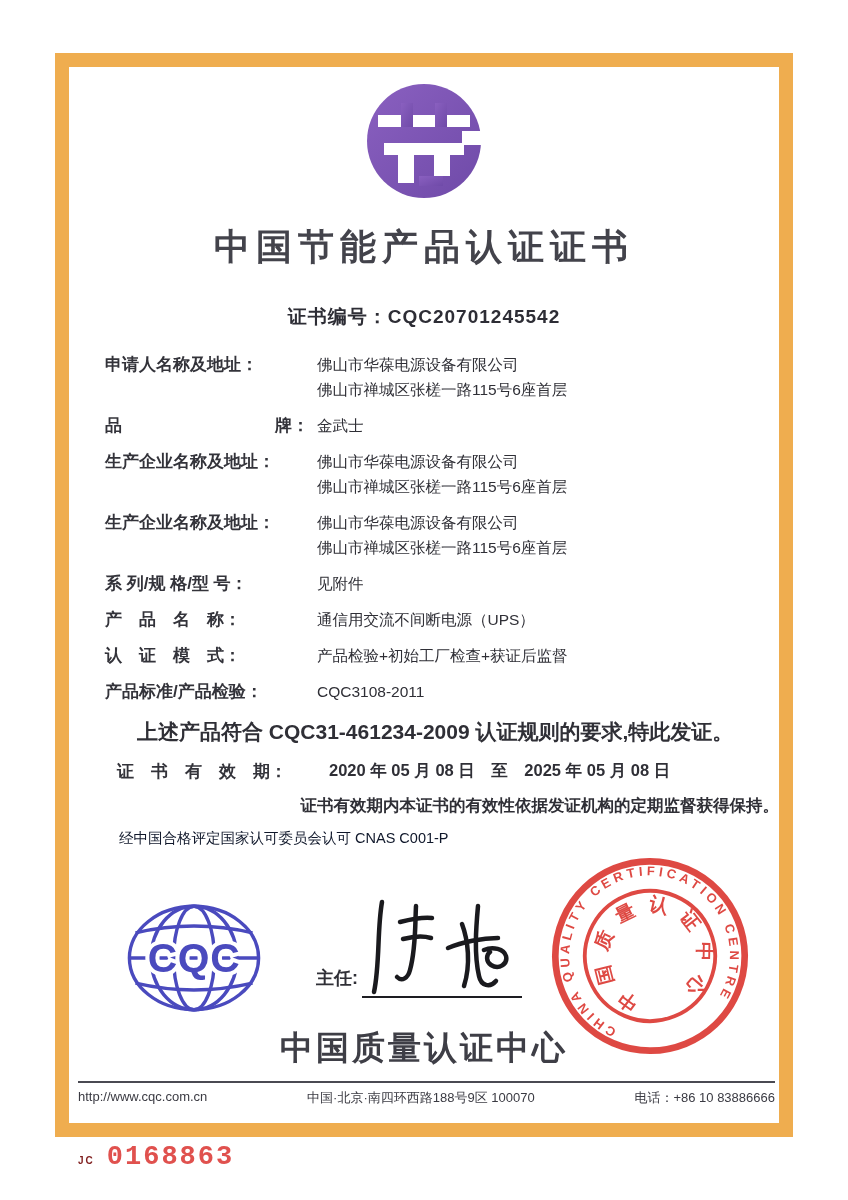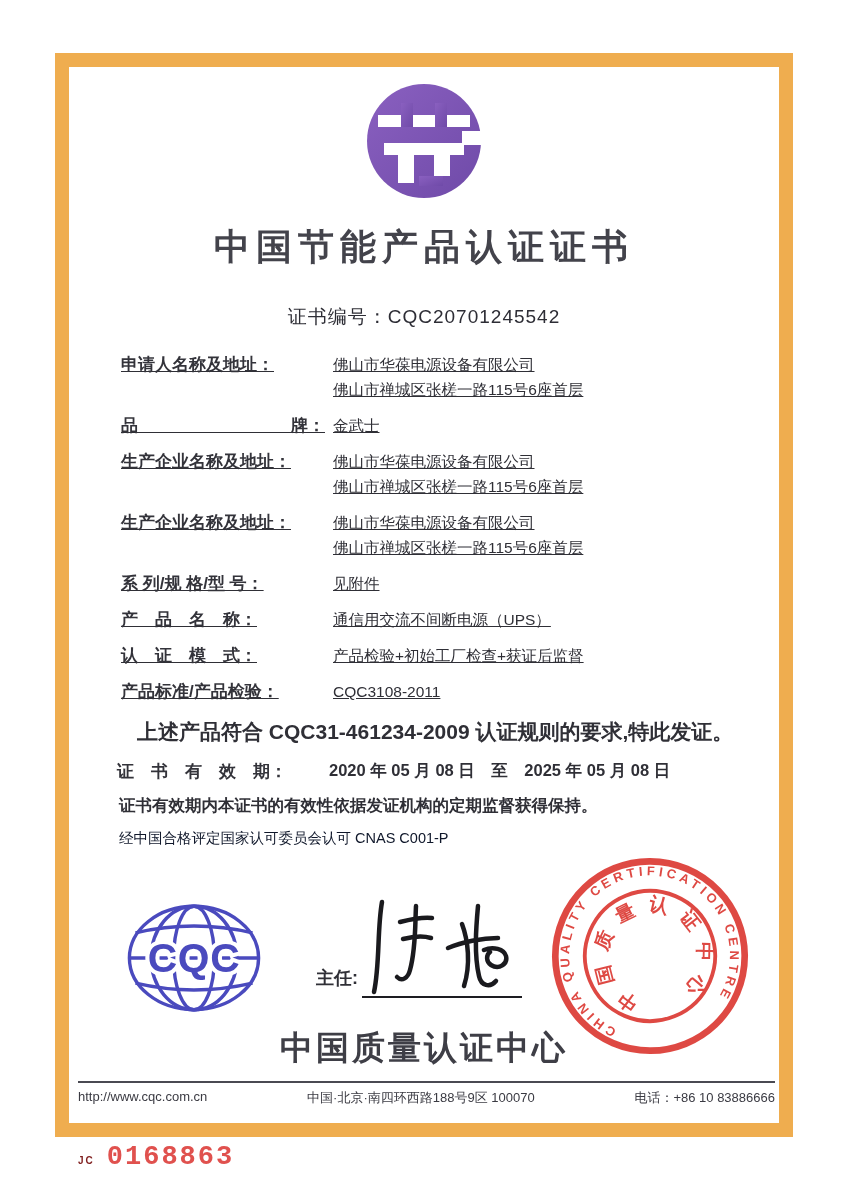--- a/index.html
+++ b/index.html
@@ -4,32 +4,32 @@
 <style>
   html,body{margin:0;padding:0;background:#ffffff;}
   .page{position:relative;width:848px;height:1200px;background:#ffffff;overflow:hidden;
         font-family:"Liberation Sans","DejaVu Sans",sans-serif;color:#2f2f36;border-radius:10px;}
   .frame{position:absolute;left:55px;top:53px;width:738px;height:1084px;
          border:14px solid #EFAD4F;box-sizing:border-box;}
   .content{position:absolute;left:69px;top:67px;width:710px;height:1056px;}
   .logo-wrap{margin-top:14px;text-align:center;}
   .main-title{margin-top:18px;text-align:center;font-size:36px;font-weight:bold;
               letter-spacing:6px;color:#43434b;}
-  .cert-no{margin-top:32px;text-align:center;font-size:19px;font-weight:normal;
+  .cert-no{margin-top:32px;text-align:center;font-size:19px;font-weight:bold;
            letter-spacing:1px;color:#2d2d35;}
   .fields{margin-top:22px;}
-  .row{display:flex;align-items:flex-start;padding-left:52px;margin-bottom:11px;text-decoration:underline;}
+  .row{display:flex;align-items:flex-start;padding-left:36px;margin-bottom:11px;}
   .row .label{flex:0 0 212px;font-size:17px;font-weight:bold;color:#33333a;line-height:25px;}
   .row .value{font-size:15.5px;color:#2f2f36;line-height:25px;}
   .row .value div{white-space:nowrap;}
   .statement{padding-left:68px;margin-top:14px;font-size:21px;font-weight:bold;color:#2f2f36;}
   .validity{display:flex;padding-left:48px;margin-top:14px;}
   .validity .label{flex:0 0 212px;font-size:17px;font-weight:bold;color:#33333a;}
   .validity .value{font-size:16.5px;font-weight:bold;color:#2f2f36;}
-  .maintenance{padding-left:50px;margin-top:12px;font-size:16.5px;font-weight:bold;color:#2f2f36;}
+  .maintenance{padding-left:50px;margin-top:12px;font-size:16.5px;font-weight:bold;color:#2f2f36;text-align:right;}
   .accreditation{padding-left:50px;margin-top:12px;font-size:14.5px;color:#0f172a;}
   .cqc-logo{position:absolute;left:126px;top:900px;}
   .director{position:absolute;left:316px;top:966px;font-size:18px;font-weight:bold;color:#2f2f36;}
   .sig-line{position:absolute;left:362px;top:996px;width:160px;border-bottom:2px solid #1d1d22;}
   .signature{position:absolute;left:366px;top:892px;}
   .seal{position:absolute;left:540px;top:846px;}
   .issuer{position:absolute;left:0;top:1026px;width:848px;text-align:center;
           font-size:33px;font-weight:bold;letter-spacing:3px;color:#3e3e46;}
   .footer-line{position:absolute;left:78px;top:1081px;width:697px;border-bottom:2px solid #4a4a52;}
   .footer{position:absolute;left:78px;top:1089px;width:697px;display:flex;

